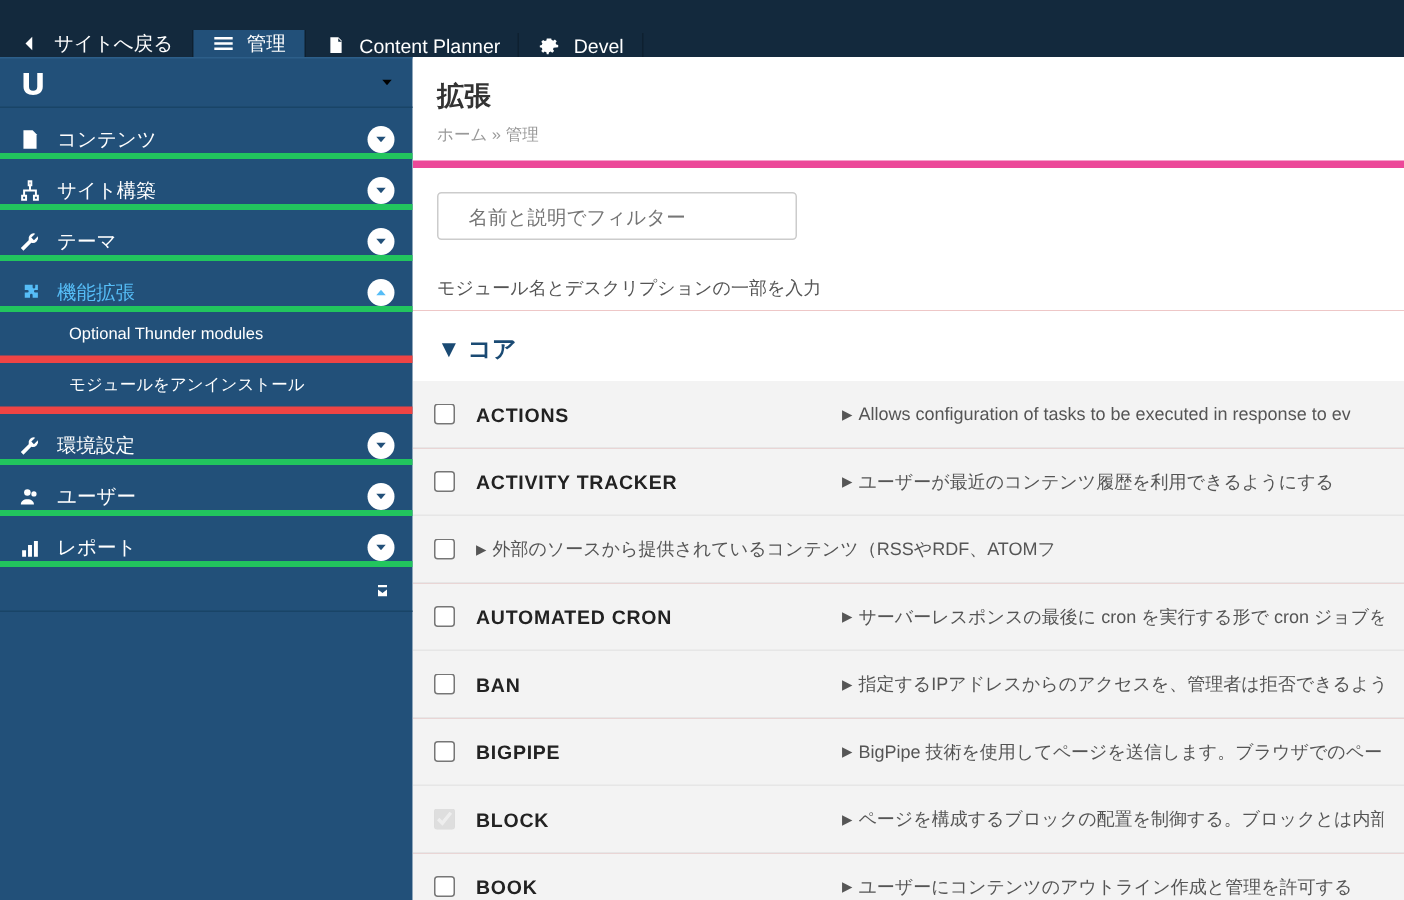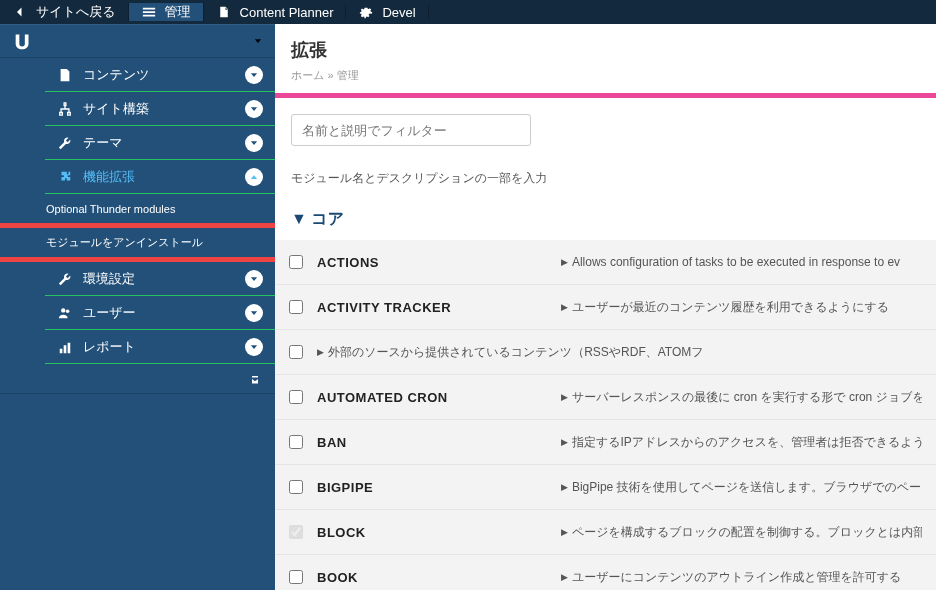--- a/index.html
+++ b/index.html
@@ -1,50 +1,50 @@
 <!DOCTYPE html>
 <html><head>
 <meta charset="utf-8">
 <style>
 * { margin: 0; padding: 0; box-sizing: border-box; }
 body { font-family: "Hiragino Kaku Gothic ProN", "メイリオ", sans-serif; font-size: 13px; color: #333; background: #fff; width: 936px; height: 600px; overflow: hidden; }
 
 
-.topbar { display: flex; align-items: center; height: 24px; background: #13293d; color: #fff; }
+.topbar { display: flex; align-items: flex-end; height: 38px; background: #13293d; color: #fff; }
 .topbar .item { display: flex; align-items: center; padding: 0 12px; gap: 8px; border-right: 1px solid #0e2030; cursor: pointer; font-size: 13px; }
 .topbar .item.active { background: #225079; }
 .topbar .item .ic { display: inline-flex; width: 16px; height: 16px; align-items: center; justify-content: center; }
 .topbar .item .ic svg { fill: #fff; }
 
 
 .layout { display: flex; height: calc(600px - 34px); }
 .sidebar { width: 275px; background: #225079; color: #fff; display: flex; flex-direction: column; }
 .main { flex: 1; overflow: auto; background: #b91c1c; }
 
 
 .side-logo { display: flex; align-items: center; justify-content: space-between; height: 34px; padding: 0 12px; border-top: 1px solid #2d5f8a; border-bottom: 1px solid #194467; }
 .side-logo .logo-ic { width: 22px; height: 18px; }
-.side-item { display: flex; align-items: center; justify-content: space-between; height: 34px; padding: 0 12px; border-bottom: 1px solid #22c55e; cursor: pointer; margin-left: 45px; }
+.side-item { display: flex; align-items: flex-end; justify-content: space-between; height: 34px; padding: 0 12px; border-bottom: 4px solid #22c55e; cursor: pointer; }
 .side-item .left { display: flex; align-items: center; gap: 10px; }
 .side-item .ic { width: 16px; height: 16px; display: inline-flex; align-items: center; justify-content: center; }
 .side-item .ic svg { fill: #fff; }
 .side-item.active .ic svg { fill: #56bdf7; }
 .side-item.active { color: #56bdf7; }
 .side-item .chev { width: 18px; height: 18px; border-radius: 50%; background: #fff; display: inline-flex; align-items: center; justify-content: center; }
 .side-item .chev svg { fill: #225079; }
 .side-item.active .chev svg { fill: #56bdf7; transform: rotate(180deg); }
 .side-sub { height: 34px; display: flex; align-items: center; padding-left: 46px; border-bottom: 5px solid #ef4444; cursor: pointer; font-size: 11px; }
 .side-collapse { height: 30px; display: flex; align-items: center; justify-content: flex-end; padding: 0 14px; border-bottom: 1px solid #194467; cursor: pointer; }
 .side-collapse svg { fill: #fff; width: 12px; height: 12px; }
 
 
 .page-title { padding: 14px 16px 6px; font-size: 18px; font-weight: 600; color: #333; background: #fff; }
 .breadcrumb { padding: 0 16px 10px; font-size: 11px; color: #999; background: #fff; border-bottom: 5px solid #ec4899; }
 .filter-wrap { padding: 16px 16px 6px; background: #fff; }
-.filter-input { width: 240px; height: 32px; border: 1px solid #ccc; border-radius: 3px; padding: 0 10px; font-size: 13px; color: #666; }
+.filter-input { width: 240px; height: 32px; border: 1px solid #ccc; border-radius: 3px; padding: 0 20px; font-size: 13px; color: #666; }
 .filter-hint { font-size: 12px; color: #555; margin-top: 24px; }
 .section-toggle { padding: 16px 16px 10px; font-size: 16px; color: #1a4a73; font-weight: 700; cursor: pointer; background: #fff; }
 
 .mod-list { }
 .mod-row { display: flex; align-items: center; height: 45px; padding: 0 14px; border-bottom: 1px solid #e6e6e6; background: #f3f3f3; gap: 14px; }
 .mod-row .cb { width: 14px; height: 14px; flex-shrink: 0; }
 .mod-row .name { width: 230px; font-weight: 700; letter-spacing: .5px; color: #222; font-size: 13px; flex-shrink: 0; }
 .mod-row .desc { display: flex; align-items: center; gap: 4px; color: #555; font-size: 12px; white-space: nowrap; overflow: hidden; }
 .mod-row .desc .tri { font-size: 9px; color: #555; }
 

